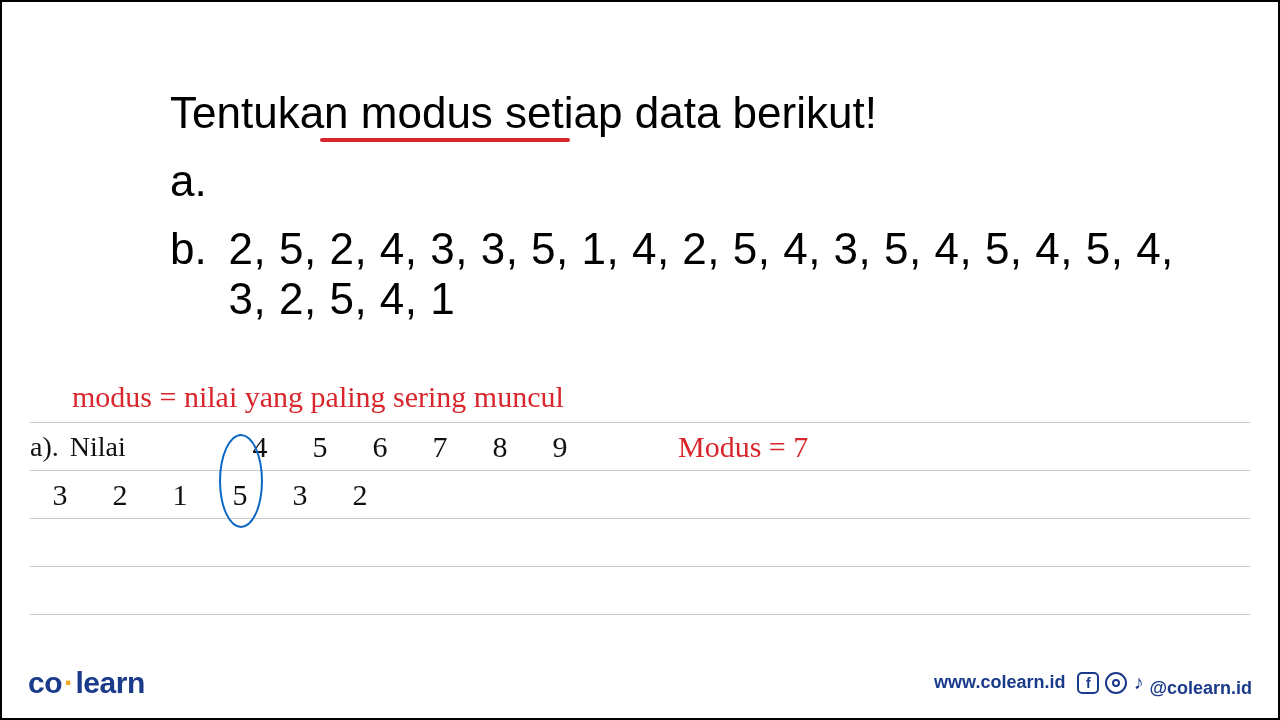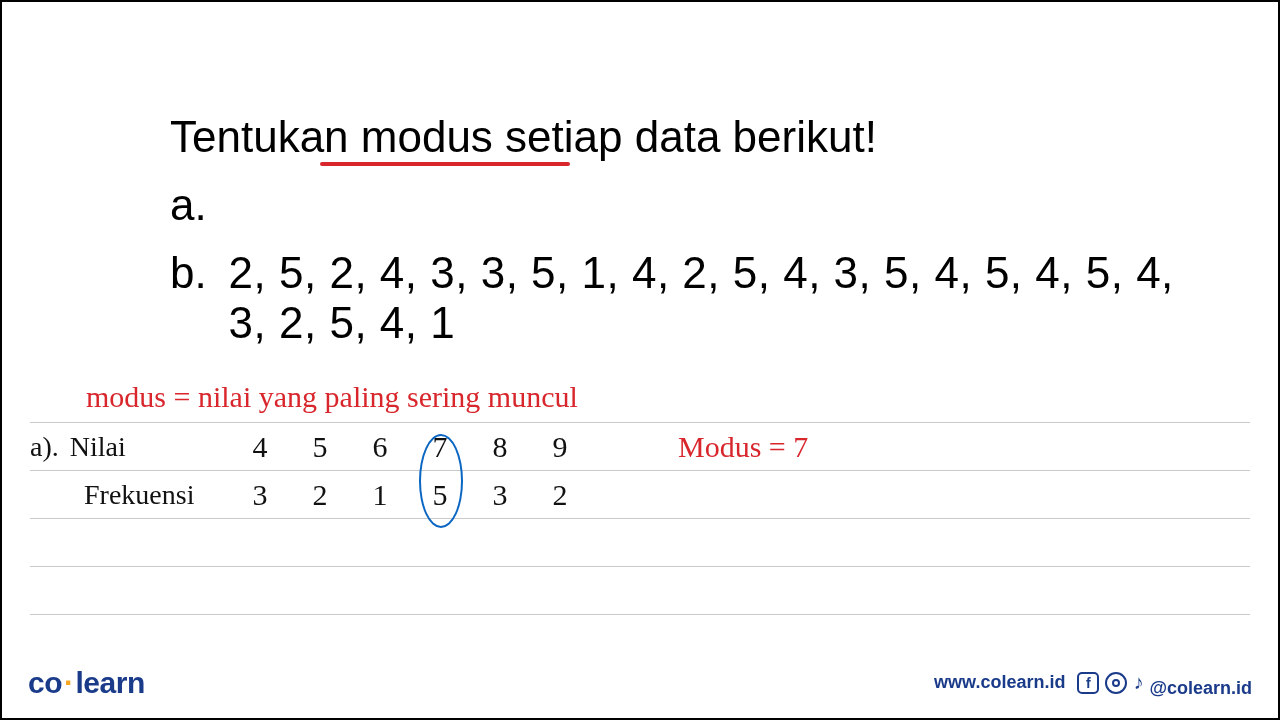--- a/index.html
+++ b/index.html
@@ -1,28 +1,28 @@
 <!DOCTYPE html>
 <html><head>
 <meta charset="utf-8">
 <style>
   * { margin: 0; padding: 0; box-sizing: border-box; }
   html, body { width: 1280px; height: 720px; background: #fff; font-family: Arial, Helvetica, sans-serif; color: #000; position: relative; overflow: hidden; }
   .frame { position: absolute; inset: 0; border: 2px solid #000; }
-  .problem { position: absolute; left: 170px; top: 88px; right: 60px; margin-top: 24px; }
+  .problem { position: absolute; left: 170px; top: 88px; right: 60px; }
   .title-wrap { position: relative; display: inline-block; }
   .title { font-size: 44px; font-weight: 500; letter-spacing: 0px; }
   .underline-red { position: absolute; height: 4px; background: #d8262c; border-radius: 2px; left: 150px; width: 250px; top: 50px; }
   .list-row { display: flex; align-items: baseline; margin-top: 18px; }
   .label { font-size: 44px; font-weight: 400; width: 70px; }
   .data { font-size: 44px; font-weight: 400; letter-spacing: 0.5px; }
   .work { position: absolute; left: 30px; right: 30px; top: 380px; }
   .hand-red { font-family: "Comic Sans MS", "Segoe Script", cursive; color: #d8262c; }
   .hand-black { font-family: "Comic Sans MS", "Segoe Script", cursive; color: #111; }
-  .def { font-size: 30px; margin-left: 56px; margin-bottom: 8px; }
+  .def { font-size: 30px; margin-left: 42px; margin-bottom: 8px; }
   .ruled { border-top: 1px solid #c9c9c9; }
   .row { display: flex; align-items: center; height: 48px; border-bottom: 1px solid #c9c9c9; padding-left: 0; }
   .row .lead { width: 200px; font-size: 28px; padding-left: 0; font-family: Liberation Serif, serif; }
   .row .small-a { font-size: 28px; padding-right: 4px;}
   .cell { width: 60px; text-align: center; font-size: 30px; }
   .oval-wrap { position: relative; }
   .oval { position: absolute; border: 2.5px solid #0a66c2; border-radius: 50%; width: 44px; height: 94px; left: 9px; top: -44px; pointer-events: none; }
   .modus-ans { font-size: 30px; margin-left: 88px; text-align: right; }
   .emptyrow { height: 48px; border-bottom: 1px solid #c9c9c9; }
   .footer { position: absolute; left: 28px; right: 28px; bottom: 20px; display: flex; align-items: flex-start; justify-content: space-between; }
@@ -69,21 +69,20 @@
       <div class="cell hand-black">5</div>
       <div class="cell hand-black">6</div>
       <div class="cell hand-black oval-wrap">
         <span>7</span>
       </div>
       <div class="cell hand-black">8</div>
       <div class="cell hand-black">9</div>
       <div class="modus-ans hand-red">Modus  =  7</div>
     </div>
     <div class="row">
-      <div class="lead hand-black" style="padding-left:54px;">Frekuensi</div>
       <div class="cell hand-black">3</div>
       <div class="cell hand-black">2</div>
       <div class="cell hand-black">1</div>
       <div class="cell hand-black oval-wrap">
         <span>5</span>
         <div class="oval"></div>
       </div>
       <div class="cell hand-black">3</div>
       <div class="cell hand-black">2</div>
     </div>

